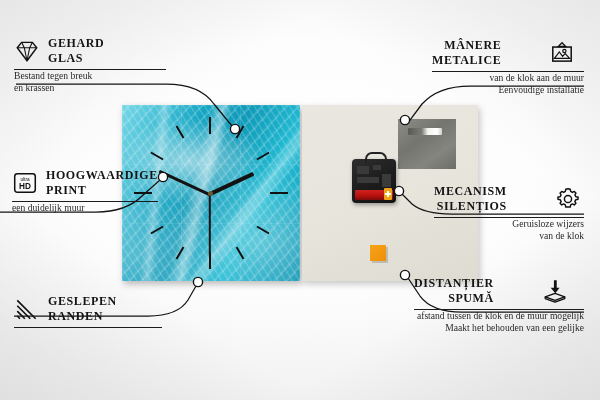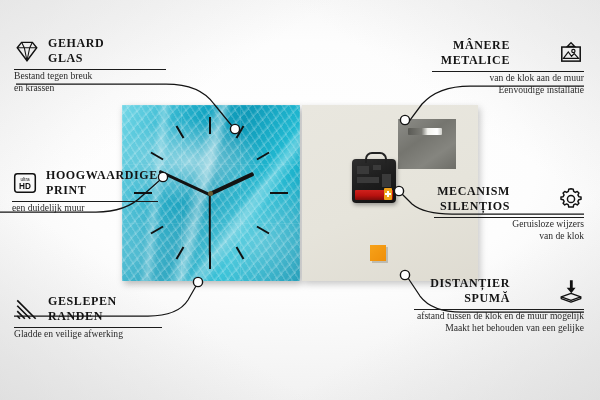--- a/index.html
+++ b/index.html
@@ -113,21 +113,21 @@
   #mechanism .battery .plus:after{left:3px;top:3px;width:1.5px;height:6px;}
   #spacer{
     position:absolute;left:68px;top:140px;width:16px;height:16px;
     background:linear-gradient(140deg,#f7a219 0%,#ef8f0a 100%);
     box-shadow:2px 2px 0 rgba(120,120,112,.35);
   }
 
   
   .callout{position:absolute;}
   .head{display:flex;align-items:center;gap:8px;}
-  .head.right{justify-content:flex-end;gap:48px;}
+  .head.right{gap:48px;}
   .title{
     font-family:"Liberation Serif", serif;
     font-size:12px;line-height:15px;font-weight:700;
     letter-spacing:.6px;color:#141414;text-transform:uppercase;
   }
   .title.r{text-align:right;}
   .rule{height:1.3px;background:#1b1b1b;margin-top:3px;}
   .desc{
     font-family:"Liberation Serif", serif;
     font-size:9.6px;line-height:11.6px;color:#2a2a2a;margin-top:0;
@@ -260,24 +260,20 @@
         <svg viewBox="0 0 24 24">
           <path d="M3 4 L20 21 M3 9 L15 21 M3 14 L10 21 M3 18.5 L5.5 21" fill="none" stroke="currentColor" stroke-width="1.5"></path>
         </svg>
       </span>
       <span>
         <div class="title">GESLEPEN</div>
         <div class="title">RANDEN</div>
       </span>
     </div>
     <div class="rule" style="width:148px;"></div>
-    <div class="desc">
-      <div>Gladde en veilige afwerking</div>
-      <div></div>
-    </div>
   </div>
 
   <div class="callout" style="left:432px;top:38px;width:152px;">
     <div class="head right">
       <span>
         <div class="title r">MÂNERE</div>
         <div class="title r">METALICE</div>
       </span>
       <span class="ico">
         <svg viewBox="0 0 24 24">

